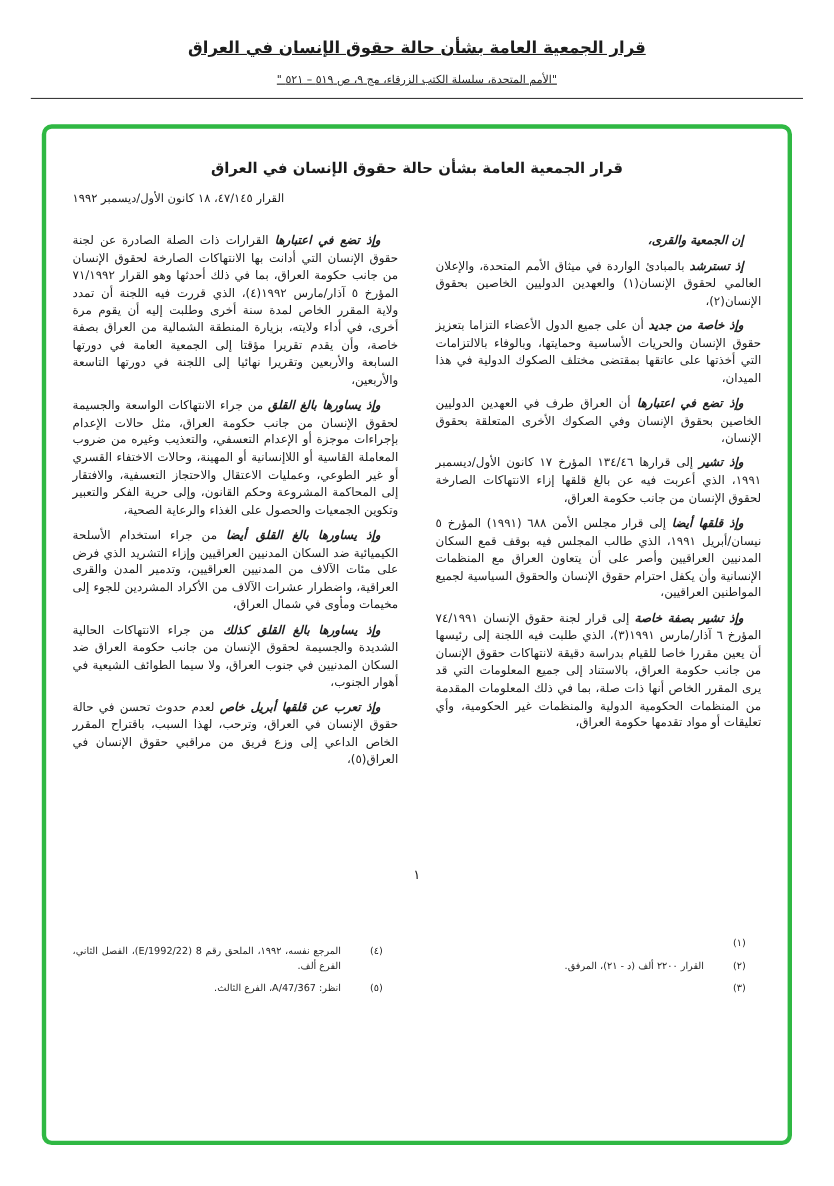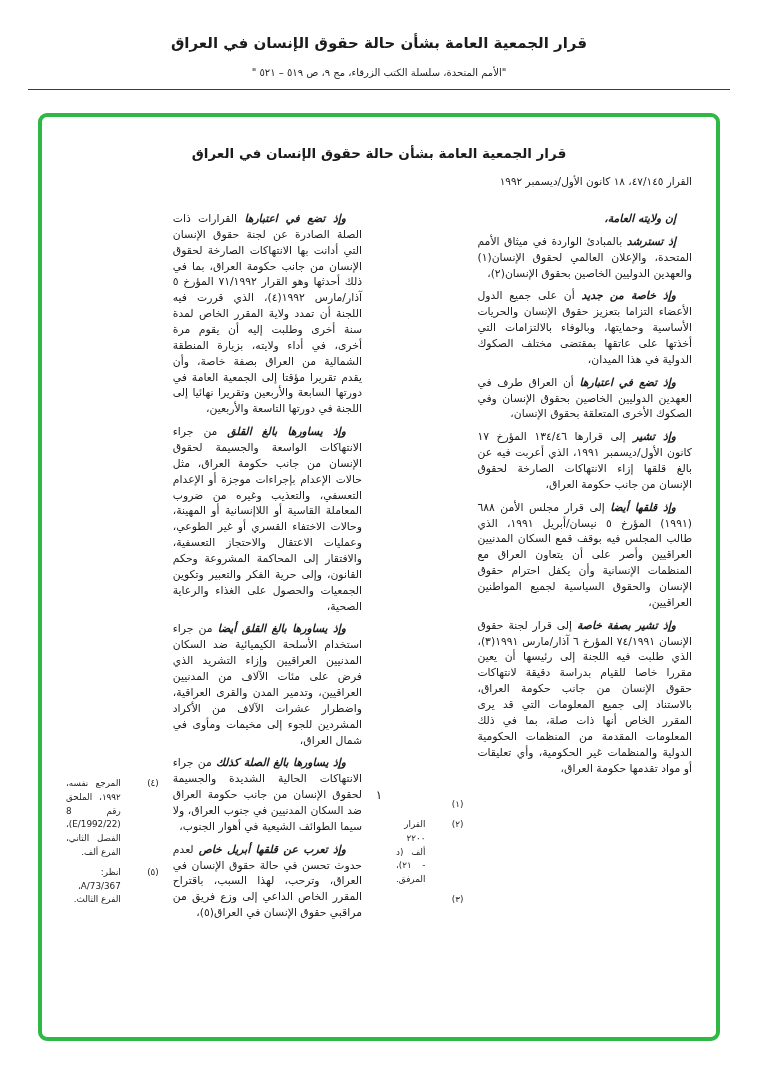--- a/index.html
+++ b/index.html
@@ -3,40 +3,40 @@
 <meta charset="utf-8">
 <style>
   * { box-sizing: border-box; margin: 0; padding: 0; }
   html, body { background: #ffffff; }
   body {
     width: 758px; height: 1078px;
     font-family: "DejaVu Sans", "Liberation Sans", sans-serif;
     color: #1c1c1c;
     overflow: hidden;
   }
-  .page { position: relative; width: 758px; height: 810px; direction: rtl; }
+  .page { position: relative; width: 758px; height: 810px; direction: rtl; text-decoration: underline; }
 
   .top-header { text-align: center; padding-top: 34px; }
   .top-title { font-size: 15px; font-weight: 700; letter-spacing: 0.3px; }
   .top-source { font-size: 10px; margin-top: 15px; color: #222; }
   .header-rule { border-top: 1.5px solid #3a3a3a; margin: 11px 28px 0 28px; }
 
   .doc-frame {
     position: absolute; top: 113px; right: 38px; left: 38px; height: 928px;
     border: 4px solid var(--frame-color, #2fb843);
     border-radius: 9px;
     padding: 28px 24px 0 24px;
     background: #fff;
   }
   .doc-title { text-align: center; font-weight: 700; font-size: 13.5px; letter-spacing: 0.5px; }
-  .doc-subtitle { text-align: right; font-size: 10.5px; margin-top: 14px; }
+  .doc-subtitle { text-align: left; font-size: 10.5px; margin-top: 14px; }
 
   .columns { display: flex; gap: 34px; margin-top: 24px; height: 700px; }
   .column {
-    flex: 1 1 0; display: flex; 
+    flex: 1 1 0; display: flex; flex-direction: column;
     font-size: 10.8px; line-height: 1.47; text-align: justify;
   }
   .paragraphs .para { text-indent: 16px; margin-bottom: 7px; }
   .lead { font-weight: 700; font-style: italic; }
 
   .footnotes { margin-top: auto; padding: 0 14px 4px 0; }
   .footnote { display: flex; gap: 16px; font-size: 8.8px; line-height: 1.55; margin-top: 7px; }
   .fn-num { flex: 0 0 22px; }
   .fn-text { flex: 1 1 auto; text-align: justify; }
 
@@ -53,21 +53,21 @@
   </div>
   <div class="header-rule"></div>
 
   <div class="doc-frame">
     <div class="doc-title">قرار الجمعية العامة بشأن حالة حقوق الإنسان في العراق</div>
     <div class="doc-subtitle">القرار ٤٧/١٤٥، ١٨ كانون الأول/ديسمبر ١٩٩٢</div>
 
     <div class="columns">
       <div class="column">
         <div class="paragraphs">
-            <p class="para"><span class="lead">إن ولايته العامة،</span><span></span></p>
+            <p class="para"><span class="lead">إن الجمعية والقرى،</span><span></span></p>
             <p class="para"><span class="lead">إذ تسترشد</span><span> بالمبادئ الواردة في ميثاق الأمم المتحدة، والإعلان العالمي لحقوق الإنسان(١) والعهدين الدوليين الخاصين بحقوق الإنسان(٢)،</span></p>
             <p class="para"><span class="lead">وإذ خاصة من جديد</span><span> أن على جميع الدول الأعضاء التزاما بتعزيز حقوق الإنسان والحريات الأساسية وحمايتها، وبالوفاء بالالتزامات التي أخذتها على عاتقها بمقتضى مختلف الصكوك الدولية في هذا الميدان،</span></p>
             <p class="para"><span class="lead">وإذ تضع في اعتبارها</span><span> أن العراق طرف في العهدين الدوليين الخاصين بحقوق الإنسان وفي الصكوك الأخرى المتعلقة بحقوق الإنسان،</span></p>
             <p class="para"><span class="lead">وإذ تشير</span><span> إلى قرارها ١٣٤/٤٦ المؤرخ ١٧ كانون الأول/ديسمبر ١٩٩١، الذي أعربت فيه عن بالغ قلقها إزاء الانتهاكات الصارخة لحقوق الإنسان من جانب حكومة العراق،</span></p>
             <p class="para"><span class="lead">وإذ قلقها أيضا</span><span> إلى قرار مجلس الأمن ٦٨٨ (١٩٩١) المؤرخ ٥ نيسان/أبريل ١٩٩١، الذي طالب المجلس فيه بوقف قمع السكان المدنيين العراقيين وأصر على أن يتعاون العراق مع المنظمات الإنسانية وأن يكفل احترام حقوق الإنسان والحقوق السياسية لجميع المواطنين العراقيين،</span></p>
             <p class="para"><span class="lead">وإذ تشير بصفة خاصة</span><span> إلى قرار لجنة حقوق الإنسان ٧٤/١٩٩١ المؤرخ ٦ آذار/مارس ١٩٩١(٣)، الذي طلبت فيه اللجنة إلى رئيسها أن يعين مقررا خاصا للقيام بدراسة دقيقة لانتهاكات حقوق الإنسان من جانب حكومة العراق، بالاستناد إلى جميع المعلومات التي قد يرى المقرر الخاص أنها ذات صلة، بما في ذلك المعلومات المقدمة من المنظمات الحكومية الدولية والمنظمات غير الحكومية، وأي تعليقات أو مواد تقدمها حكومة العراق،</span></p>
           </div>
         <div class="footnotes">
             <div class="footnote">
               <span class="fn-num">(١)</span>
@@ -79,31 +79,31 @@
             <div class="footnote">
               <span class="fn-num">(٣)</span>
             </div>
           </div>
       </div>
       <div class="column">
         <div class="paragraphs">
             <p class="para"><span class="lead">وإذ تضع في اعتبارها</span><span> القرارات ذات الصلة الصادرة عن لجنة حقوق الإنسان التي أدانت بها الانتهاكات الصارخة لحقوق الإنسان من جانب حكومة العراق، بما في ذلك أحدثها وهو القرار ٧١/١٩٩٢ المؤرخ ٥ آذار/مارس ١٩٩٢(٤)، الذي قررت فيه اللجنة أن تمدد ولاية المقرر الخاص لمدة سنة أخرى وطلبت إليه أن يقوم مرة أخرى، في أداء ولايته، بزيارة المنطقة الشمالية من العراق بصفة خاصة، وأن يقدم تقريرا مؤقتا إلى الجمعية العامة في دورتها السابعة والأربعين وتقريرا نهائيا إلى اللجنة في دورتها التاسعة والأربعين،</span></p>
             <p class="para"><span class="lead">وإذ يساورها بالغ القلق</span><span> من جراء الانتهاكات الواسعة والجسيمة لحقوق الإنسان من جانب حكومة العراق، مثل حالات الإعدام بإجراءات موجزة أو الإعدام التعسفي، والتعذيب وغيره من ضروب المعاملة القاسية أو اللاإنسانية أو المهينة، وحالات الاختفاء القسري أو غير الطوعي، وعمليات الاعتقال والاحتجاز التعسفية، والافتقار إلى المحاكمة المشروعة وحكم القانون، وإلى حرية الفكر والتعبير وتكوين الجمعيات والحصول على الغذاء والرعاية الصحية،</span></p>
             <p class="para"><span class="lead">وإذ يساورها بالغ القلق أيضا</span><span> من جراء استخدام الأسلحة الكيميائية ضد السكان المدنيين العراقيين وإزاء التشريد الذي فرض على مئات الآلاف من المدنيين العراقيين، وتدمير المدن والقرى العراقية، واضطرار عشرات الآلاف من الأكراد المشردين للجوء إلى مخيمات ومأوى في شمال العراق،</span></p>
-            <p class="para"><span class="lead">وإذ يساورها بالغ الصلة كذلك</span><span> من جراء الانتهاكات الحالية الشديدة والجسيمة لحقوق الإنسان من جانب حكومة العراق ضد السكان المدنيين في جنوب العراق، ولا سيما الطوائف الشيعية في أهوار الجنوب،</span></p>
+            <p class="para"><span class="lead">وإذ يساورها بالغ القلق كذلك</span><span> من جراء الانتهاكات الحالية الشديدة والجسيمة لحقوق الإنسان من جانب حكومة العراق ضد السكان المدنيين في جنوب العراق، ولا سيما الطوائف الشيعية في أهوار الجنوب،</span></p>
             <p class="para"><span class="lead">وإذ تعرب عن قلقها أبريل خاص</span><span> لعدم حدوث تحسن في حالة حقوق الإنسان في العراق، وترحب، لهذا السبب، باقتراح المقرر الخاص الداعي إلى وزع فريق من مراقبي حقوق الإنسان في العراق(٥)،</span></p>
           </div>
         <div class="footnotes">
             <div class="footnote">
               <span class="fn-num">(٤)</span>
               <span class="fn-text">المرجع نفسه، ١٩٩٢، الملحق رقم 8 (E/1992/22)، الفصل الثاني، الفرع ألف.</span>
             </div>
             <div class="footnote">
               <span class="fn-num">(٥)</span>
-              <span class="fn-text">انظر: A/73/367، الفرع الثالث.</span>
+              <span class="fn-text">انظر: A/47/367، الفرع الثالث.</span>
             </div>
           </div>
       </div>
     </div>
   </div>
 
   <div class="page-number">١</div>
 </div>
 
 </body></html>

